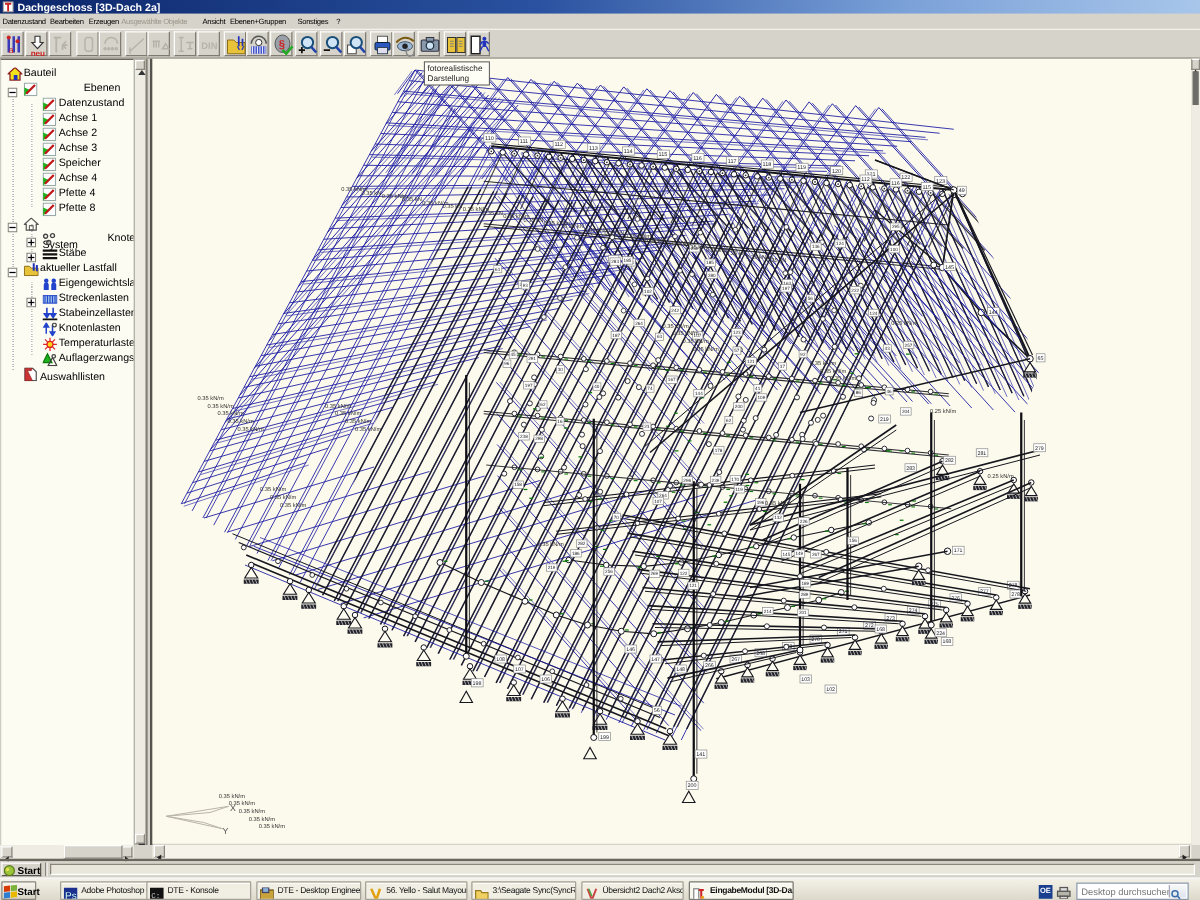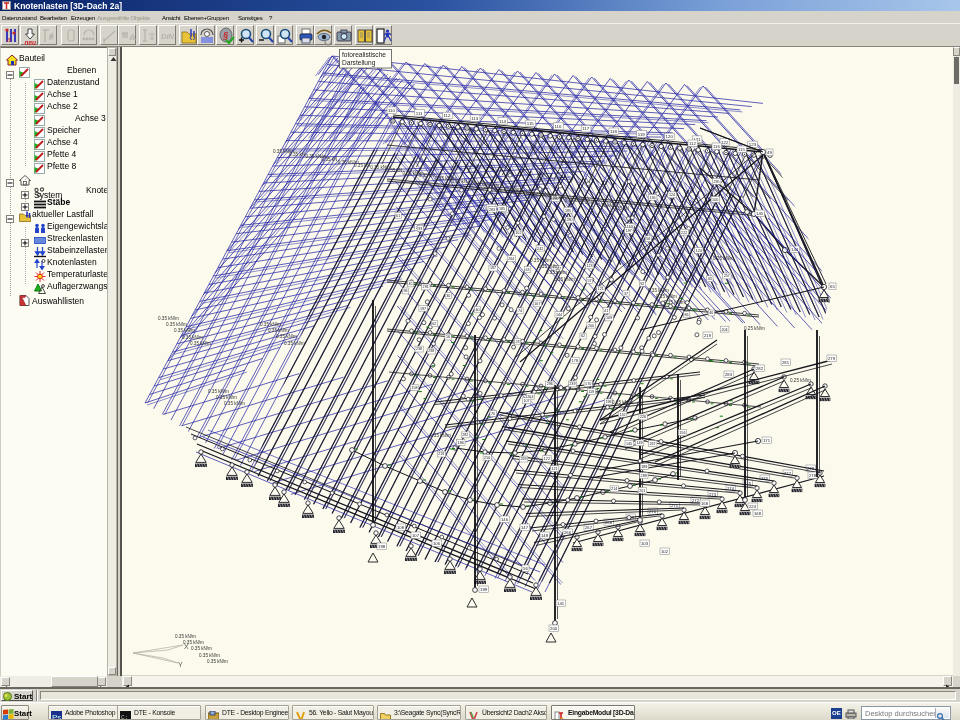--- a/index.html
+++ b/index.html
@@ -2,35 +2,35 @@
 <html><head><meta charset="utf-8"><style>
 *{margin:0;padding:0;box-sizing:border-box;}
 body{width:960px;height:720px;font-family:"Liberation Sans",sans-serif;overflow:hidden;background:#d6d3ca;position:relative;}
 </style></head><body>
 
 <div style="position:absolute;left:0;top:0;width:960px;height:11px;background:linear-gradient(to right,#0b2569,#2a52a0 45%,#7aa0d8 75%,#a8c6ea);">
  <svg width="9" height="9" style="position:absolute;left:2px;top:1px;">
       <rect x="0.5" y="0.5" width="8" height="8" fill="#fff" stroke="#999"></rect>
       <path d="M2,2 h5 M4.5,2 v6" stroke="#cc2222" stroke-width="1.5"></path>
     </svg>
- <span style="position:absolute;left:14px;top:0.5px;font-size:8.5px;font-weight:bold;color:#fff;">Knotenlasten [3D-Dach 2a]</span>
+ <span style="position:absolute;left:14px;top:0.5px;font-size:8.5px;font-weight:bold;color:#fff;">Dachgeschoss [3D-Dach 2a]</span>
 </div>
 
 <div style="position:absolute;left:0;top:11px;width:960px;height:12px;background:#d6d3ca;font-size:6.1px;">
     <span style="position:absolute;left:2px;top:2.5px;color:#000;letter-spacing:-0.25px;">Datenzustand</span>
     <span style="position:absolute;left:40px;top:2.5px;color:#000;letter-spacing:-0.25px;">Bearbeiten</span>
     <span style="position:absolute;left:71px;top:2.5px;color:#000;letter-spacing:-0.25px;">Erzeugen</span>
     <span style="position:absolute;left:97px;top:2.5px;color:#9a968c;letter-spacing:-0.25px;">Ausgewählte Objekte</span>
     <span style="position:absolute;left:162px;top:2.5px;color:#000;letter-spacing:-0.25px;">Ansicht</span>
     <span style="position:absolute;left:184px;top:2.5px;color:#000;letter-spacing:-0.25px;">Ebenen+Gruppen</span>
     <span style="position:absolute;left:238px;top:2.5px;color:#000;letter-spacing:-0.25px;">Sonstiges</span>
     <span style="position:absolute;left:269px;top:2.5px;color:#000;letter-spacing:-0.25px;">?</span>
   </div>
 
-<div style="position:absolute;left:0;top:23px;width:960px;height:31px;background:#d6d3ca;border-top:1px solid #f3f1ea;font-style:italic;">
+<div style="position:absolute;left:0;top:23px;width:960px;height:31px;background:#d6d3ca;border-top:1px solid #f3f1ea;">
     <div style="position:absolute;left:1px;top:1px;width:18px;height:20px;background:#d6d3ca;border-top:1px solid #fdfdfa;border-left:1px solid #fdfdfa;border-right:1px solid #7f7b73;border-bottom:1px solid #7f7b73;"><svg width="18" height="20">
         <rect x="4" y="3" width="2" height="13" fill="#3a3ab8"></rect>
         <rect x="8" y="3" width="2" height="13" fill="#3a3ab8"></rect>
         <rect x="12" y="3" width="2" height="13" fill="#3a3ab8"></rect>
         <circle cx="5" cy="4" r="1.6" fill="#cc2222"></circle>
         <circle cx="12" cy="7" r="1.6" fill="#cc2222"></circle>
         <text x="5" y="16" font-size="7" fill="#cc2222">a</text>
       </svg></div>
     <div style="position:absolute;left:20px;top:1px;width:18px;height:20px;background:#d6d3ca;border-top:1px solid #fdfdfa;border-left:1px solid #fdfdfa;border-right:1px solid #7f7b73;border-bottom:1px solid #7f7b73;"><svg width="18" height="20">
         <path d="M7,3 h4 v5 h2.5 l-4.5,5 -4.5,-5 H7 z" fill="#fff" stroke="#333" stroke-width="0.9"></path>
@@ -182,21 +182,21 @@
         <rect x="0.5" y="0.5" width="10" height="10" fill="#fff" stroke="#9aa"></rect>
         <path d="M0.5,10.5 L5,6 L0.5,4 Z" fill="#1db21d"></path>
         <line x1="2" y1="9" x2="9" y2="2" stroke="#c01818" stroke-width="1.8"></line>
       </svg></div>
     <div style="position:absolute;left:46px;top:53px;font-size:8.5px;color:#000;white-space:nowrap;">Achse 2</div>
     <div style="position:absolute;left:33px;top:64px;"><svg width="11" height="11">
         <rect x="0.5" y="0.5" width="10" height="10" fill="#fff" stroke="#9aa"></rect>
         <path d="M0.5,10.5 L5,6 L0.5,4 Z" fill="#1db21d"></path>
         <line x1="2" y1="9" x2="9" y2="2" stroke="#c01818" stroke-width="1.8"></line>
       </svg></div>
-    <div style="position:absolute;left:46px;top:65px;font-size:8.5px;color:#000;white-space:nowrap;margin-left:28px;">Achse 3</div>
+    <div style="position:absolute;left:46px;top:65px;font-size:8.5px;color:#000;white-space:nowrap;">Achse 3</div>
     <div style="position:absolute;left:33px;top:76px;"><svg width="11" height="11">
         <rect x="0.5" y="0.5" width="10" height="10" fill="#fff" stroke="#9aa"></rect>
         <path d="M0.5,10.5 L5,6 L0.5,4 Z" fill="#1db21d"></path>
         <line x1="2" y1="9" x2="9" y2="2" stroke="#c01818" stroke-width="1.8"></line>
       </svg></div>
     <div style="position:absolute;left:46px;top:77px;font-size:8.5px;color:#000;white-space:nowrap;">Speicher</div>
     <div style="position:absolute;left:33px;top:88px;"><svg width="11" height="11">
         <rect x="0.5" y="0.5" width="10" height="10" fill="#fff" stroke="#9aa"></rect>
         <path d="M0.5,10.5 L5,6 L0.5,4 Z" fill="#1db21d"></path>
         <line x1="2" y1="9" x2="9" y2="2" stroke="#c01818" stroke-width="1.8"></line>
@@ -241,21 +241,21 @@
         <rect x="1.5" y="3.5" width="5" height="1" fill="#000"></rect>
         <rect x="3.5" y="1.5" width="1" height="5" fill="#000"></rect>
       </svg></div>
     <div style="position:absolute;left:33px;top:148px;"><svg width="12" height="11">
         <g stroke="#111" stroke-width="1.8">
           <line x1="0" y1="2.5" x2="12" y2="2.5"></line>
           <line x1="0" y1="5.5" x2="12" y2="5.5"></line>
           <line x1="0" y1="8.5" x2="12" y2="8.5"></line>
         </g>
       </svg></div>
-    <div style="position:absolute;left:46px;top:149px;font-size:8.5px;color:#000;white-space:nowrap;font-weight:bold;">Stäbe</div>
+    <div style="position:absolute;left:46px;top:149px;font-size:8.5px;color:#000;white-space:nowrap;">Stäbe</div>
     <div style="position:absolute;left:5px;top:161px;"><svg width="8" height="8">
         <rect x="0.5" y="0.5" width="7" height="7" fill="#fff" stroke="#848078"></rect>
         <rect x="1.5" y="3.5" width="5" height="1" fill="#000"></rect>
       </svg></div>
     <div style="position:absolute;left:18px;top:160px;"><svg width="12" height="11">
         <path d="M0.5,3 h4 l1.5,1.5 h5.5 v6 h-11 z" fill="#e8c33a" stroke="#8a6d1a" stroke-width="0.8"></path>
         <path d="M8,0.5 v6 M10.5,2 v5" stroke="#2233bb" stroke-width="1.6"></path>
       </svg></div>
     <div style="position:absolute;left:31px;top:161px;font-size:8.5px;color:#000;white-space:nowrap;">aktueller Lastfall</div>
     <div style="position:absolute;left:33px;top:172px;"><svg width="12" height="11">

